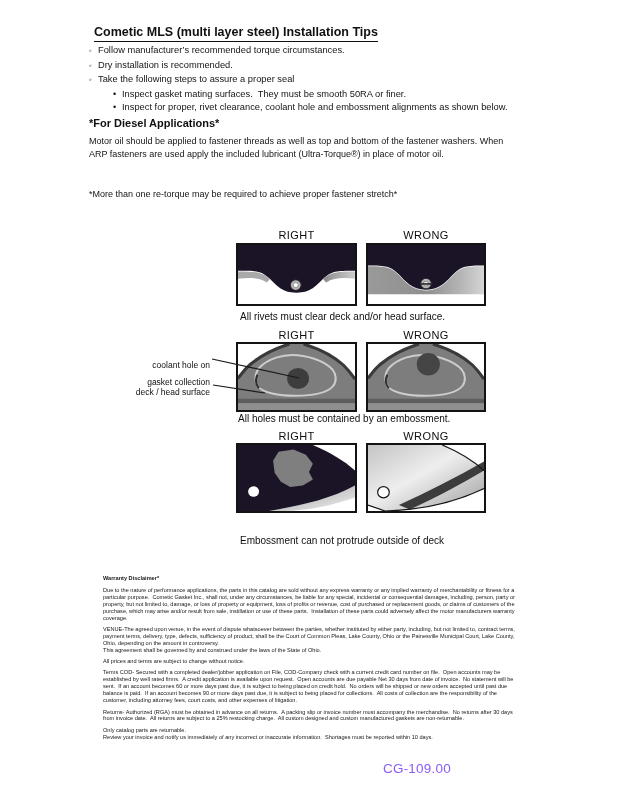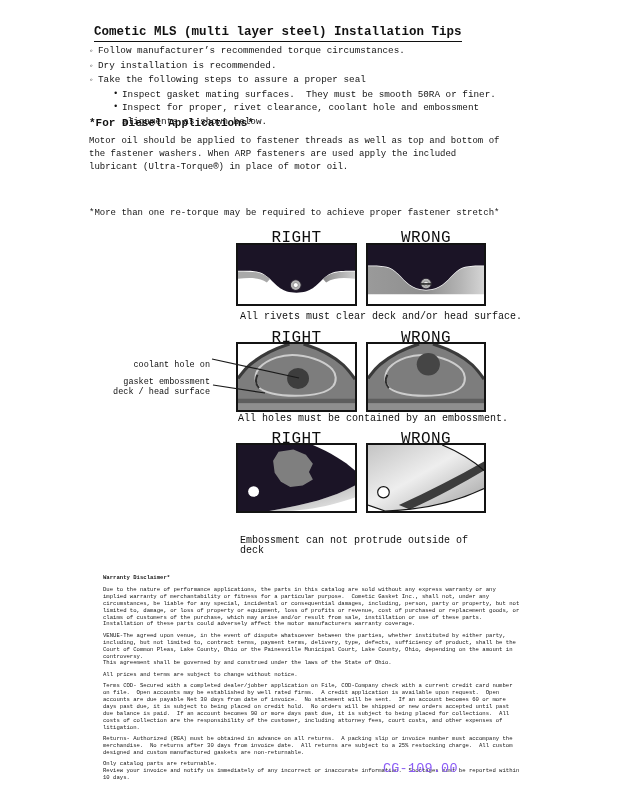--- a/index.html
+++ b/index.html
@@ -1,37 +1,37 @@
 <!DOCTYPE html>
 <html><head>
 <meta charset="utf-8">
 <style>
   html,body{margin:0;padding:0;background:#ffffff;}
   .page{position:relative;width:618px;height:800px;background:#fff;overflow:hidden;
-        font-family:Liberation Mono, monospace;color:#1a1a1a;}
+        font-family:Liberation Sans, sans-serif;color:#1a1a1a;}
   
   .title{position:absolute;left:94px;top:25px;margin:0;font-size:12.5px;font-weight:bold;
          color:#101010;border-bottom:1.4px solid #101010;padding-bottom:2px;white-space:pre;}
   
   .bullets{position:absolute;left:89px;top:44px;width:445px;font-size:9.3px;}
   .brow{display:flex;line-height:13.6px;}
   .brow.l2{margin-left:24px;}
   .mk{width:9px;flex:0 0 9px;color:#111;}
   .mk.c{font-size:7.5px;line-height:14.5px;}
   .mk.d{font-size:9px;}
   .bt{white-space:pre-wrap;color:#141414;}
   
   .diesel-h{position:absolute;left:89px;top:117px;margin:0;font-size:11px;font-weight:bold;color:#101010;white-space:pre;}
   .body{position:absolute;left:89px;width:416px;margin:0;font-size:9px;line-height:13px;
         color:#141414;white-space:pre-wrap;}
   .p1{top:135px;}
   .p2{top:164px;}
-  .note{top:207px;}
-  
-  .dlabel{position:absolute;font-size:16px;letter-spacing:.4px;color:#0e0e0e;text-align:center;white-space:pre;}
+  .note{top:188px;}
+  
+  .dlabel{position:absolute;font-size:11px;letter-spacing:.4px;color:#0e0e0e;text-align:center;white-space:pre;}
   .panel{position:absolute;width:121px;border:2.5px solid #131313;background:#fff;box-sizing:border-box;}
   .panel svg{display:block;width:100%;height:100%;}
   .dcap{position:absolute;font-size:10px;color:#0f0f0f;white-space:pre-wrap;line-height:10.4px;}
   .callout{position:absolute;right:408px;text-align:right;font-size:8.5px;line-height:9px;color:#101010;white-space:pre;}
   .lines-overlay{position:absolute;left:110px;top:330px;width:450px;height:100px;z-index:6;pointer-events:none;}
   
   .legal{position:absolute;left:103px;top:575px;width:419px;font-size:5.6px;line-height:6.9px;color:#181818;}
   .legal .wh{font-weight:bold;margin-bottom:5px;white-space:pre;}
   .legal .wp{margin:0 0 4.5px 0;white-space:pre-wrap;}
   .legal .tight{margin-bottom:0;}
@@ -109,21 +109,21 @@
   </div>
   <div class="dcap" style="left:240px;top:312px;">All rivets must clear deck and/or head surface.</div>
 
   <div class="dlabel" style="left:236px;top:329px;width:121px;">RIGHT</div>
   <div class="dlabel" style="left:366px;top:329px;width:120px;">WRONG</div>
 
   <div class="callout" style="top:343px;">
     <div>coolant hole on</div>
     <div>deck / head surface</div>
   </div>
-  <div class="callout" style="top:378px;">gasket embossment</div>
+  <div class="callout" style="top:378px;">gasket collection</div>
 
   <div class="panel" style="left:236px;top:342px;height:70px;">
     <svg viewBox="0 0 150 88" preserveAspectRatio="none">
       <rect width="150" height="88" fill="#7d7d7d"></rect>
       <rect y="73" width="150" height="6" fill="#5e5e5e"></rect>
       <rect y="79" width="150" height="9" fill="#8f8f8f"></rect>
       <path fill="#ffffff" d="M0,0 H66 C50,5 30,15 16,27 C9,33 4,40 0,46 Z"></path>
       <path fill="none" stroke="#3a3a3a" stroke-width="4" d="M66,0 C50,5 30,15 16,27 C9,33 4,40 0,46"></path>
       <path fill="#ffffff" d="M150,0 H84 C100,5 121,15 135,28 C141,34 146,41 150,47 Z"></path>
       <path fill="none" stroke="#3a3a3a" stroke-width="4" d="M84,0 C100,5 121,15 135,28 C141,34 146,41 150,47"></path>

